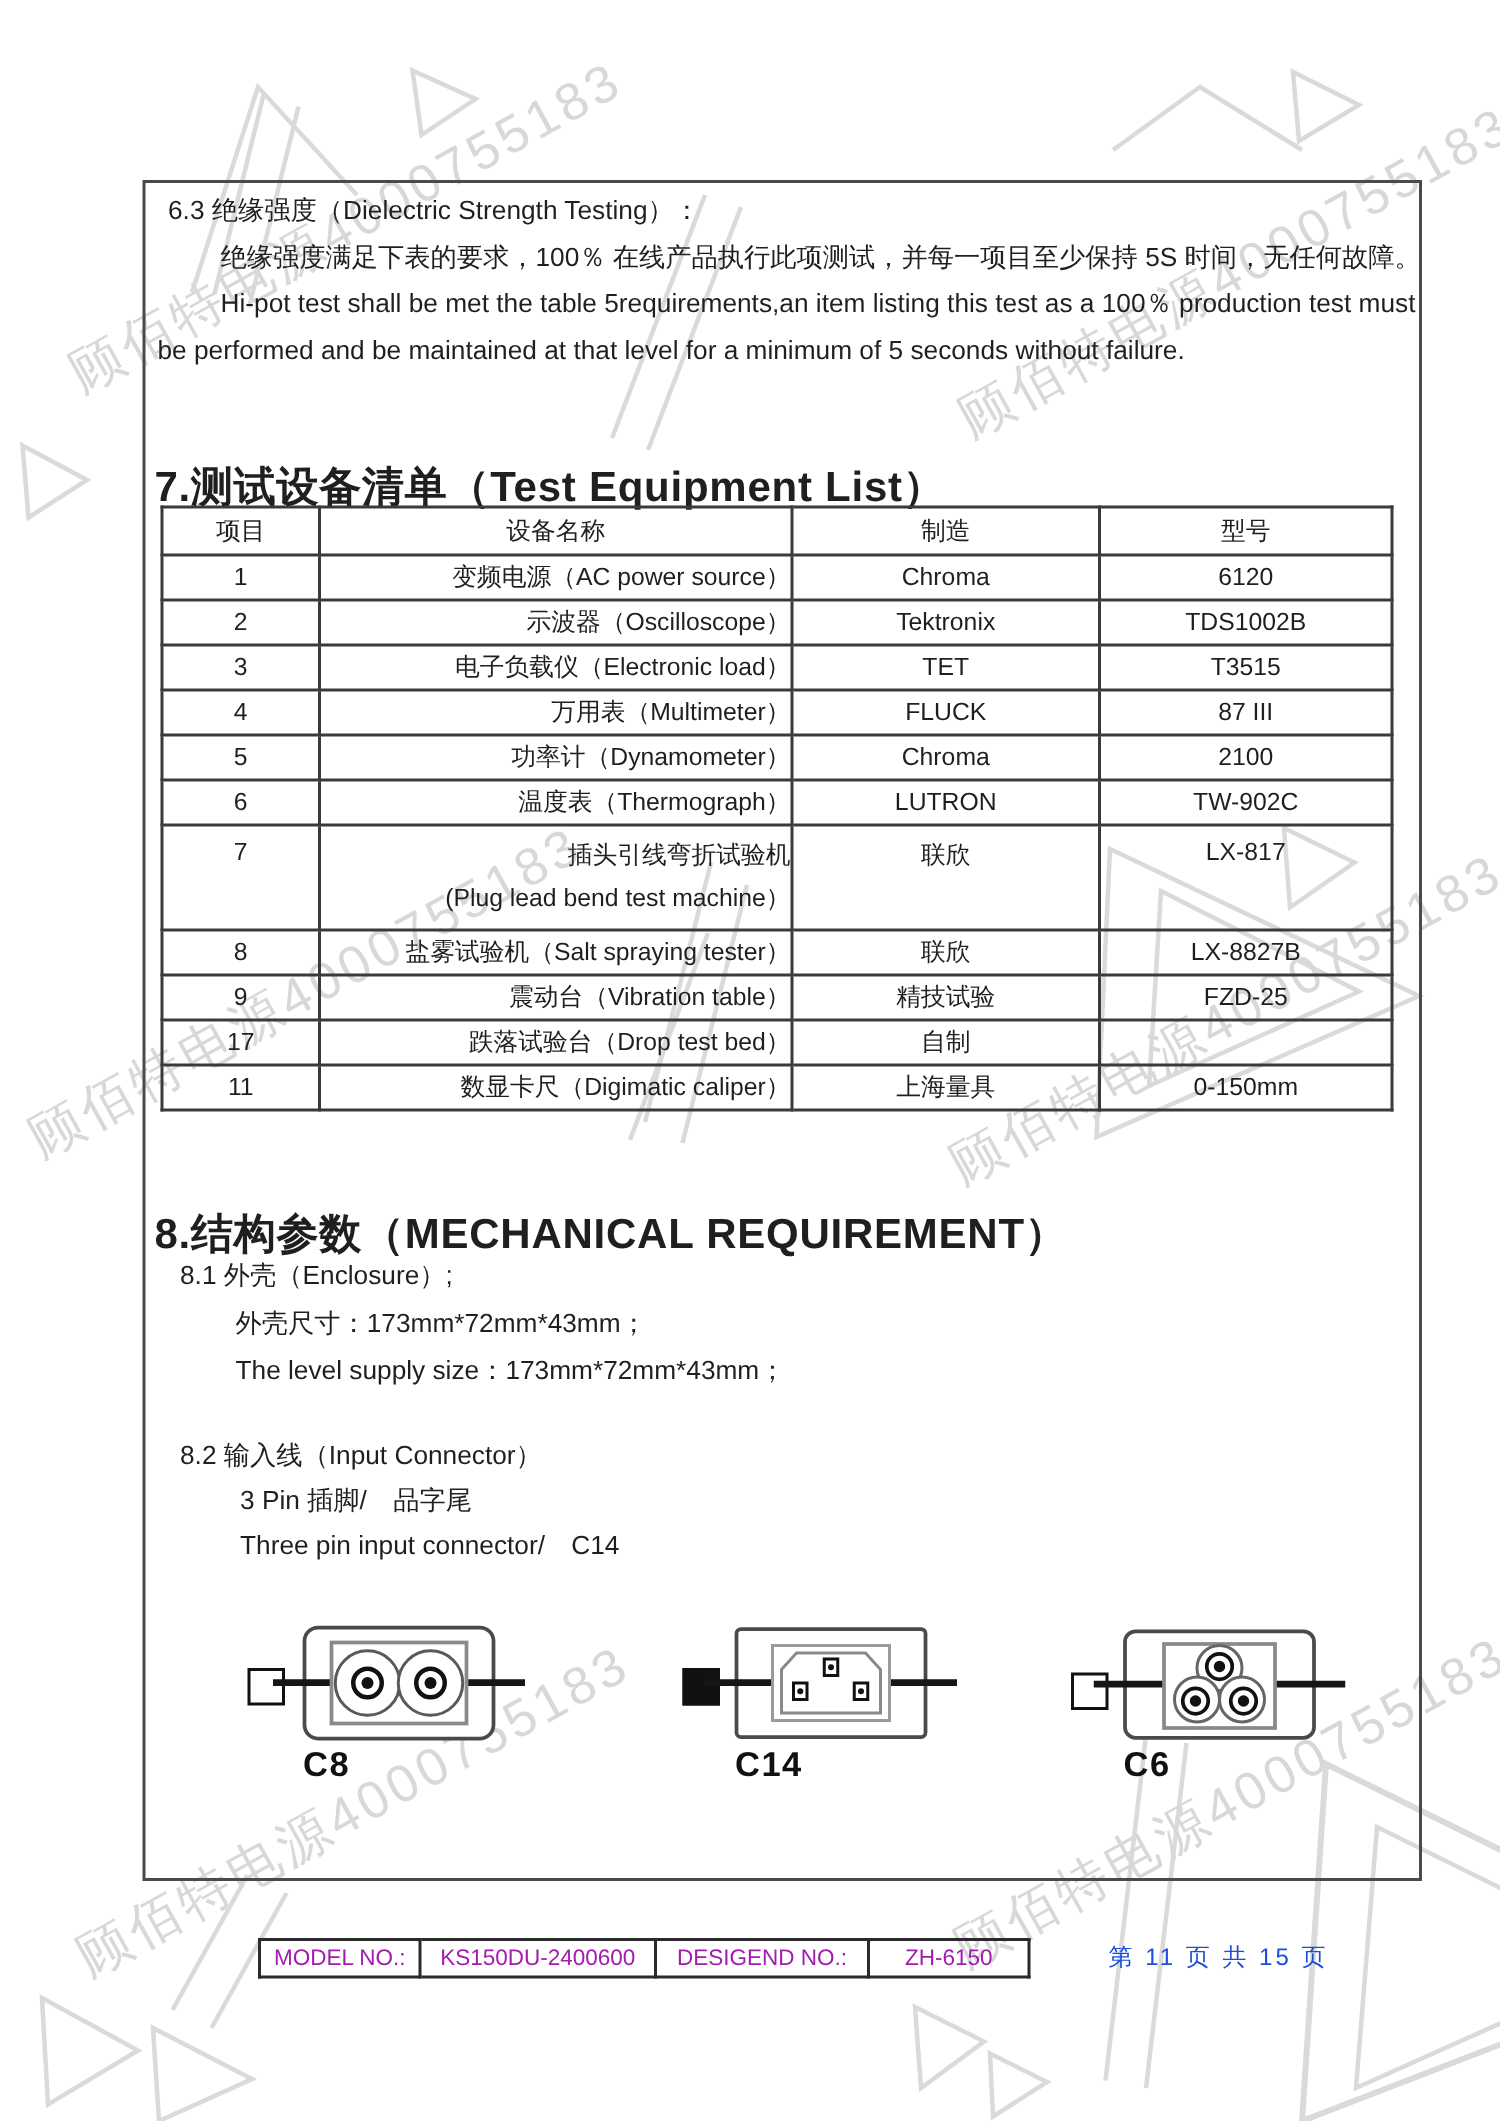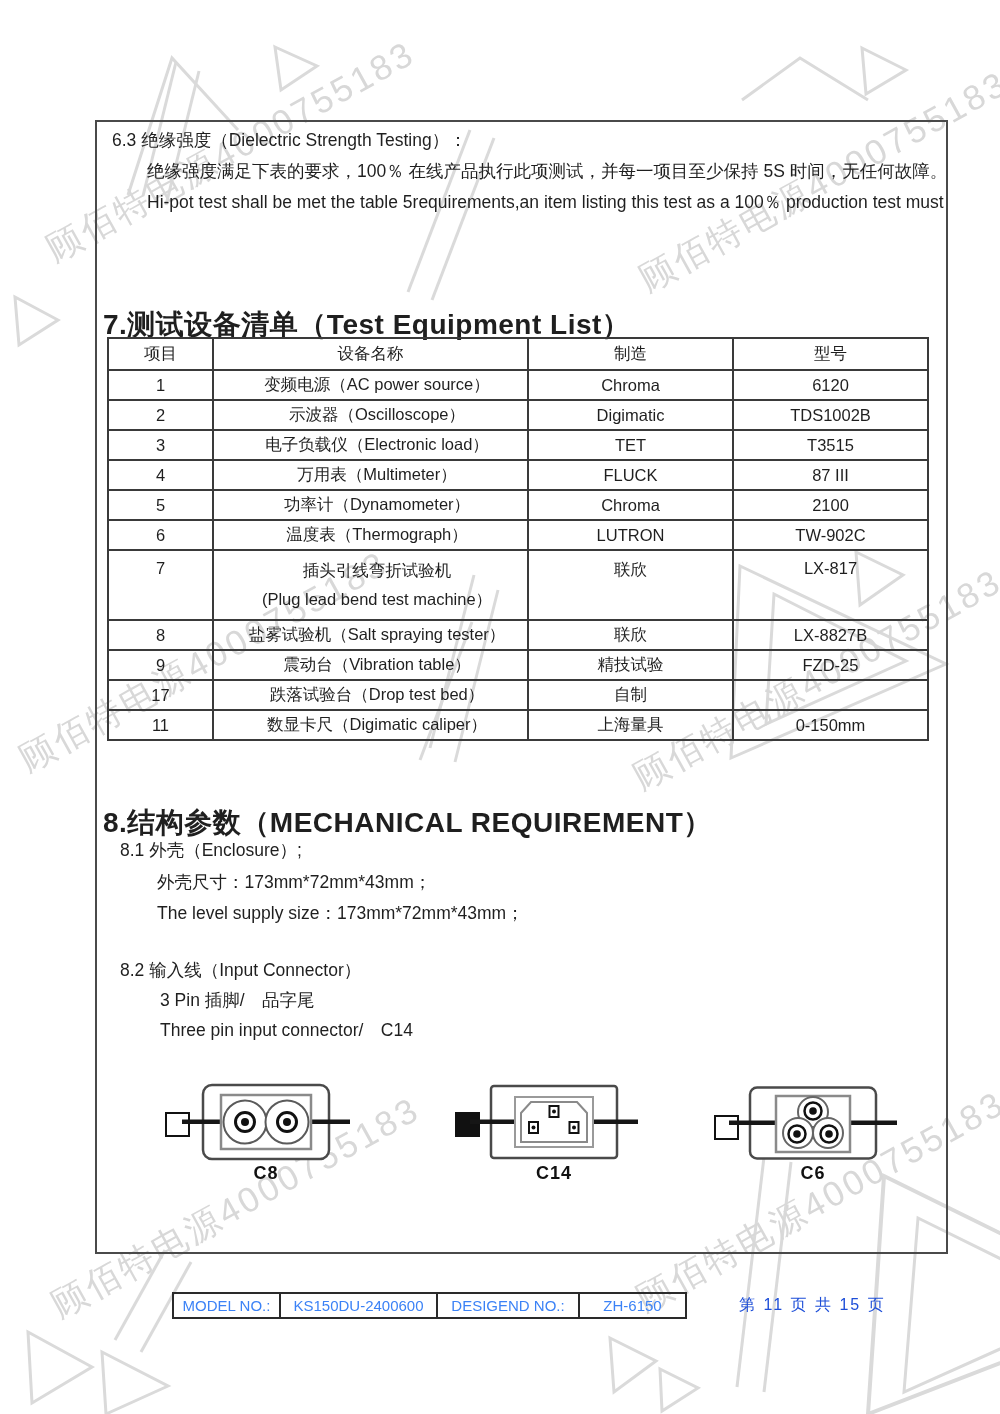--- a/index.html
+++ b/index.html
@@ -9,33 +9,33 @@
   .content{position:absolute;left:17px;top:0;width:924px;height:1414px;z-index:1;}
   .page-frame{position:absolute;left:78px;top:120px;width:849px;height:1130px;border:2px solid #4a4a4a;background:transparent;}
   .abs{position:absolute;white-space:nowrap;}
   .t17{font-size:17.5px;line-height:1.2;}
   .title{font-size:28px;font-weight:bold;letter-spacing:0.5px;}
   
   table.equip{position:absolute;left:90px;top:337px;border-collapse:collapse;table-layout:fixed;background:transparent;padding-left:36px;}
   table.equip td,table.equip th{border:2px solid #3a3a3a;font-weight:normal;font-size:16.5px;text-align:center;vertical-align:middle;padding:0;}
   table.equip th{height:30px;}
   table.equip td{height:28px;}
-  table.equip td.dev{text-align:center;padding-left:13px;margin-left:34px;}
+  table.equip td.dev{text-align:right;padding-left:13px;margin-left:34px;}
   tr.tall td{height:60px;}
   tr.tall td.dev{vertical-align:middle;}
   tr.tall td.topv{vertical-align:top;padding-top:8px;}
   .dev-line{line-height:29px;}
   
   .cbox{position:absolute;width:21px;height:21px;border:2.5px solid #111;background:#fff;}
   .cbox.filled{background:#111;}
   .connsvg{position:absolute;}
-  .conn-label{position:absolute;width:128px;text-align:center;font-size:18px;font-weight:bold;letter-spacing:1px;color:#111;}
+  .conn-label{position:absolute;width:128px;text-align:left;font-size:23px;font-weight:bold;letter-spacing:1px;color:#111;}
   
   table.ftable{position:absolute;left:155px;top:1292px;border-collapse:collapse;}
-  table.ftable td{border:2px solid #2a2a2a;font-size:15px;text-align:center;height:23px;padding:0 5px;color:#3b82f6;}
+  table.ftable td{border:2px solid #2a2a2a;font-size:15px;text-align:center;height:23px;padding:0 5px;color:#a21caf;}
   .pagenum{position:absolute;left:722px;top:1295px;font-size:16px;letter-spacing:2px;color:#1d4ed8;font-weight:500;text-align:center;}
 </style>
 </head>
 <body>
 
 <div id="page">
 
   <svg class="wm" width="1000" height="1414" viewBox="0 0 1000 1414">
     <defs>
       <text id="wmt" x="0" y="0" font-size="35" letter-spacing="3" fill="#d8d8d8" font-family="Liberation Sans, DejaVu Sans, sans-serif">顾佰特电源4000755183</text>
@@ -81,20 +81,21 @@
     </g>
   </svg>
 
   <div class="content">
 
     <div class="page-frame"></div>
 
     <div class="abs t17" style="left:95px;top:130px;">6.3 绝缘强度（Dielectric Strength Testing）：</div>
     <div class="abs t17" style="left:130px;top:161px;">绝缘强度满足下表的要求，100％ 在线产品执行此项测试，并每一项目至少保持 5S 时间，无任何故障。</div>
     <div class="abs t17" style="left:130px;top:192px;">Hi-pot test shall be met the table 5requirements,an item listing this test as a 100％ production test must</div>
+    <div class="abs t17" style="left:88px;top:223px;">be performed and be maintained at that level for a minimum of 5 seconds without failure.</div>
 
     <div class="abs title" style="left:86px;top:306px;">7.测试设备清单（Test Equipment List）</div>
 
     <table class="equip">
       <colgroup>
           <col style="width:105px">
           <col style="width:315px">
           <col style="width:205px">
           <col style="width:195px">
         </colgroup>
@@ -107,21 +108,21 @@
       </tr>
       <tr>
             <td>1</td>
             <td class="dev">变频电源（AC power source）</td>
             <td>Chroma</td>
             <td>6120</td>
           </tr>
       <tr>
             <td>2</td>
             <td class="dev">示波器（Oscilloscope）</td>
-            <td>Digimatic</td>
+            <td>Tektronix</td>
             <td>TDS1002B</td>
           </tr>
       <tr>
             <td>3</td>
             <td class="dev">电子负载仪（Electronic load）</td>
             <td>TET</td>
             <td>T3515</td>
           </tr>
       <tr>
             <td>4</td>

